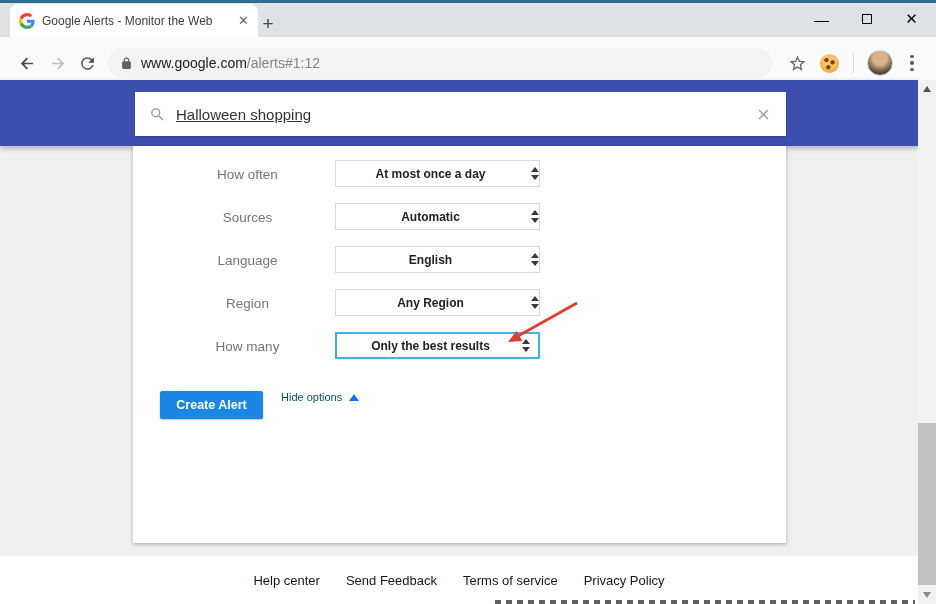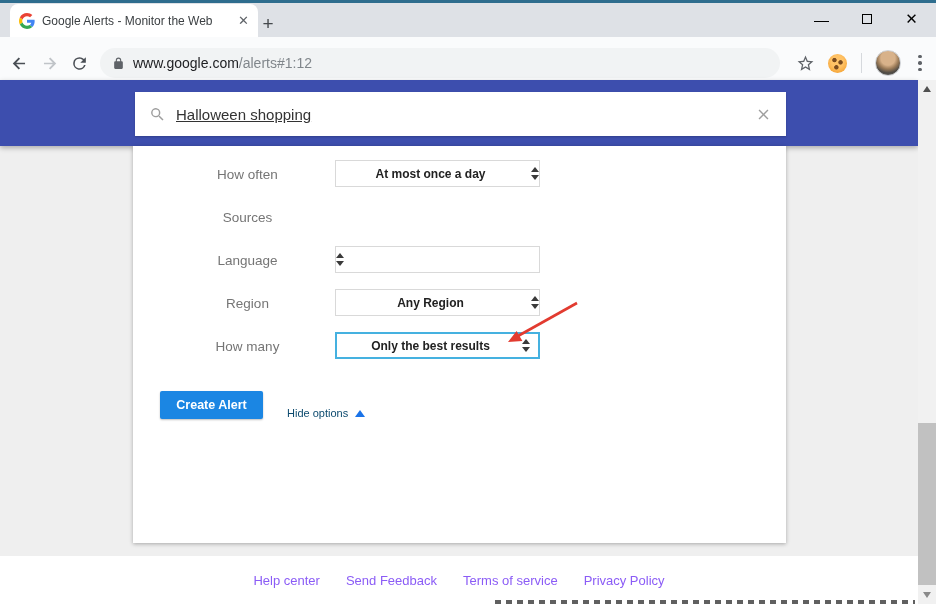--- a/index.html
+++ b/index.html
@@ -18,21 +18,21 @@
   .favicon { width:16px; height:16px; flex:0 0 16px; }
   .newtab { position:absolute; left:254px; top:8px; width:28px; height:26px;
     display:flex; align-items:center; justify-content:center; font-size:19px; color:#45494d; }
   .wincontrols { position:absolute; top:0; right:2px; height:32px; display:flex; }
   .wincontrols span { width:45px; display:flex; align-items:center; justify-content:center;
     color:#000; font-size:15px; }
   .btn-max i { display:block; width:10px; height:10px; border:1.4px solid #000; }
 
   
   .toolbar { position:absolute; top:37px; left:0; width:936px; height:52px;
-    background:#fafbfc; display:flex; align-items:center; padding:0 4px; }
+    background:#fafbfc; display:flex; align-items:center; padding:0 12px; }
   .nav-ic { width:30px; height:30px; display:flex; align-items:center; justify-content:center; }
   .nav-ic svg { width:19px; height:19px; }
   .omnibox { flex:1; height:30px; margin:0 10px 0 6px; background:#f1f3f4;
     border-radius:15px; display:flex; align-items:center; padding:0 12px; gap:8px; }
   .omnibox svg { width:13px; height:13px; flex:0 0 13px; }
   .url { font-size:14px; color:#202124; white-space:nowrap; }
   .url .path { color:#80868b; }
   .ext-cookie { width:19px; height:19px; border-radius:50%;
     background:radial-gradient(circle at 34% 32%,#7a4b1f 0 1.8px,rgba(0,0,0,0) 2.6px),
                radial-gradient(circle at 66% 44%,#7a4b1f 0 1.8px,rgba(0,0,0,0) 2.6px),
@@ -65,34 +65,34 @@
   .fselect { width:205px; height:27px; border:1px solid #d9d9d9; background:#fff;
     display:flex; align-items:center; padding:0 0; gap:6px; }
   .fselect.focused { border:2px solid #45b1e0; padding:0 8px; }
   .fvalue { flex:1; font-size:12px; font-weight:bold; color:#222; white-space:nowrap; overflow:hidden; }
   .fvalue.scribble { letter-spacing:-3.5px; font-size:13px; color:#0a0a0a; font-weight:normal; }
   .spinner { display:flex; flex-direction:column; gap:2.5px; align-items:center; }
   .tri-up { width:0; height:0; border-left:4px solid rgba(0,0,0,0); border-right:4px solid rgba(0,0,0,0);
     border-bottom:5px solid #3a3a3a; }
   .tri-down { width:0; height:0; border-left:4px solid rgba(0,0,0,0); border-right:4px solid rgba(0,0,0,0);
     border-top:5px solid #3a3a3a; }
-  .actions { display:flex; align-items:flex-end; margin:16px 0 0 27px; gap:24px; }
+  .actions { display:flex; align-items:flex-start; margin:16px 0 0 27px; gap:18px; }
   .create-btn { width:103px; height:28px; background:#1b86e3; color:#fff; border:none;
     font-size:12.5px; font-weight:bold; font-family:"Liberation Sans","DejaVu Sans",sans-serif;
     border-radius:2px; box-shadow:0 1px 2px rgba(0,0,0,.25); }
   .hide-link { display:flex; align-items:center; gap:7px; color:#0c4a6e; font-size:11px; }
   .caret-up { width:0; height:0; border-left:5px solid rgba(0,0,0,0); border-right:5px solid rgba(0,0,0,0);
     border-bottom:7px solid #1a73e8; }
 
   .red-arrow { position:absolute; top:215px; left:480px; width:110px; height:60px; pointer-events:none; }
 
   
   .footer { position:absolute; bottom:0; left:0; width:918px; height:48px; background:#fff;
     display:flex; align-items:center; justify-content:center; gap:26px; }
-  .footer span { font-size:13px; color:#8b5cf6; }
+  .footer span { font-size:13px; color:#0f172a; }
   .cutoff-strip { position:absolute; bottom:0; left:495px; width:420px; height:4px;
     background:repeating-linear-gradient(90deg,#444 0 6px,rgba(0,0,0,0) 6px 11px); opacity:.85; }
 
   
   .scrollbar { position:absolute; top:80px; right:0; width:18px; height:524px; background:#f1f1f1; }
   .sb-arrow { position:absolute; left:0; width:18px; height:14px; display:flex;
     align-items:center; justify-content:center; }
   .sb-up { top:2px; } .sb-down { bottom:2px; }
   .sb-tri-up { width:0; height:0; border-left:4.5px solid rgba(0,0,0,0); border-right:4.5px solid rgba(0,0,0,0);
     border-bottom:6px solid #505050; }
@@ -185,25 +185,33 @@
           <span class="fvalue">At most once a day</span>
           <span class="spinner">
               <i class="tri-up"></i>
               <i class="tri-down"></i>
             </span>
         </div>
       </div>
 
       <div class="frow">
         <span class="flabel">Sources</span>
+        <div class="fselect">
+          <span class="fvalue">Automatic</span>
+          <span class="spinner">
+              <i class="tri-up"></i>
+              <i class="tri-down"></i>
+            </span>
+        </div>
       </div>
 
       <div class="frow">
         <span class="flabel">Language</span>
         <div class="fselect">
+          <span class="fvalue">English</span>
           <span class="spinner">
               <i class="tri-up"></i>
               <i class="tri-down"></i>
             </span>
         </div>
       </div>
 
       <div class="frow">
         <span class="flabel">Region</span>
         <div class="fselect">

